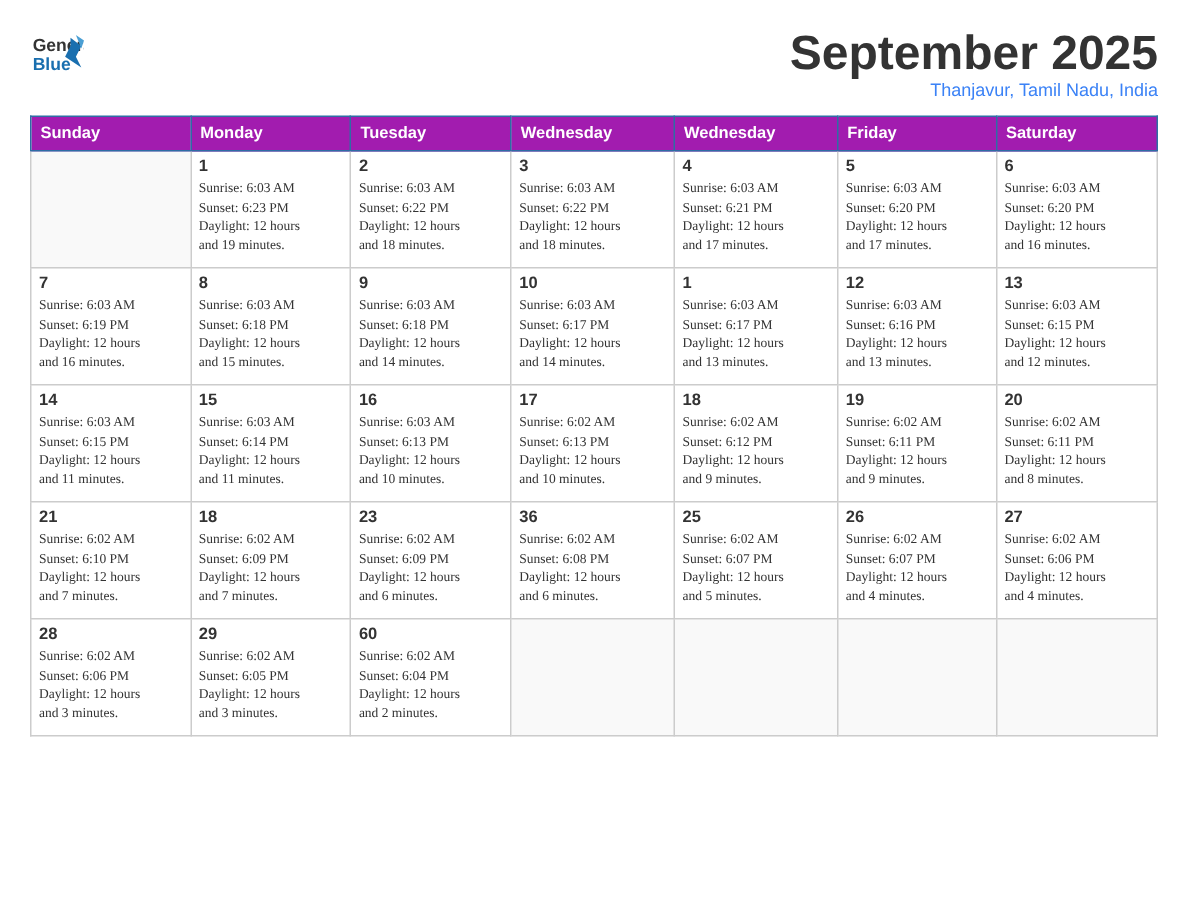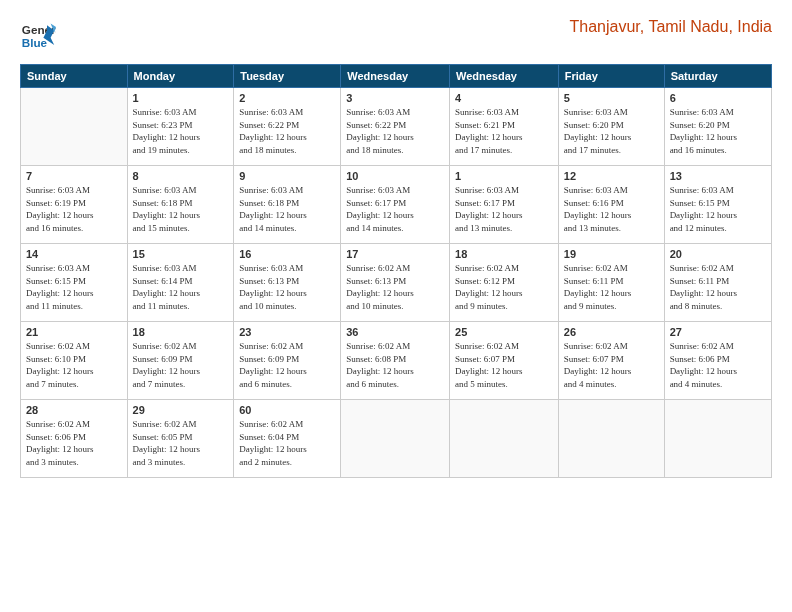--- a/index.html
+++ b/index.html
@@ -33,30 +33,30 @@
     .title-area {
       text-align: right;
     }
     .month-title {
       font-size: 32px;
       font-weight: bold;
       color: #333;
       line-height: 1.1;
     }
     .subtitle {
-      font-size: 16px;
-      color: #c2410c;
+      font-size: 12px;
+      color: #3b82f6;
     }
     .calendar {
       width: 100%;
       border-collapse: collapse;
       font-size: 10px;
     }
     .calendar th {
-      background-color: #0c4a6e;
+      background-color: #a21caf;
       color: #fff;
       text-align: left;
       padding: 5px 6px;
       font-size: 11px;
       font-weight: bold;
       border: 1px solid #2e6da4;
     }
     .calendar td {
       border: 1px solid #ccc;
       vertical-align: top;
@@ -91,20 +91,21 @@
   <div class="header">
     <div class="logo">
       <svg class="logo-icon" viewBox="0 0 40 40">
         <text x="2" y="18" font-size="13" font-weight="bold" fill="#333">General</text>
         <text x="2" y="32" font-size="13" font-weight="bold" fill="#1a6faf">Blue</text>
         <polygon points="30,8 38,14 34,22 38,30 26,22 30,14" fill="#1a6faf"></polygon>
         <polygon points="34,6 40,10 38,16" fill="#4a9fd4"></polygon>
       </svg>
     </div>
     <div class="title-area">
+      <div class="month-title">September 2025</div>
       <div class="subtitle">Thanjavur, Tamil Nadu, India</div>
     </div>
   </div>
 
   <table class="calendar">
     <thead>
       <tr>
       <th>Sunday</th>
           <th>Monday</th>
           <th>Tuesday</th>

